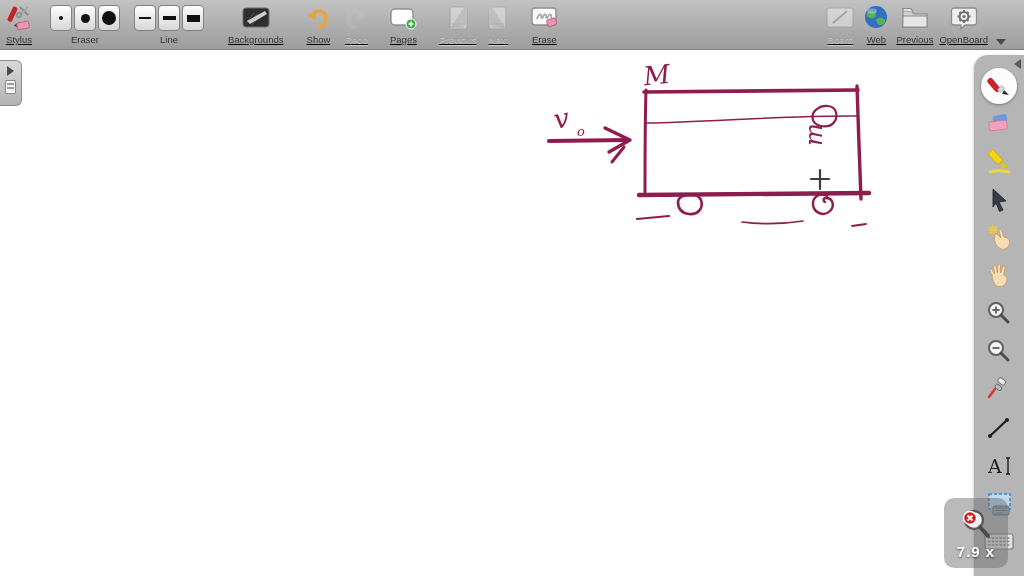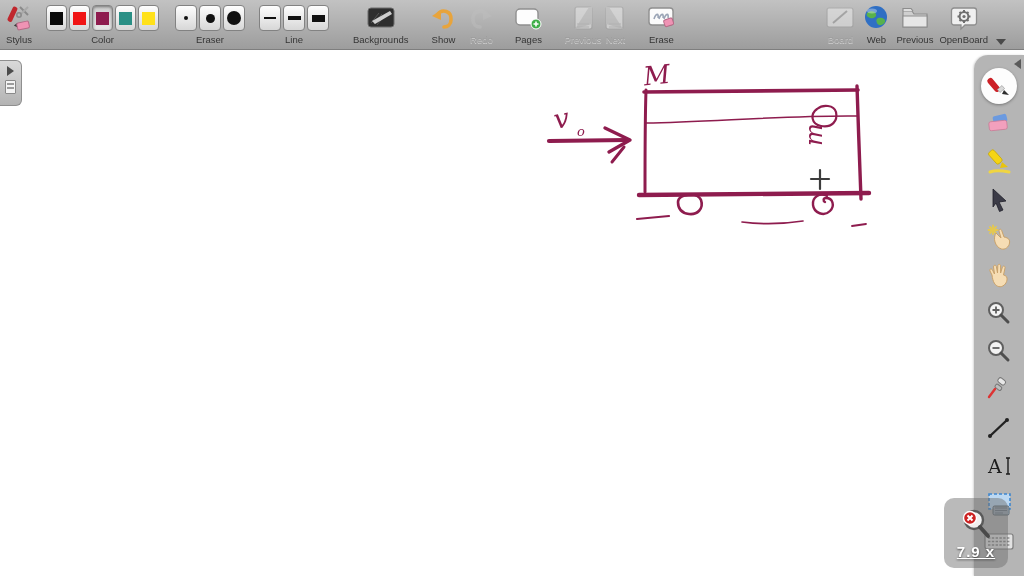--- a/index.html
+++ b/index.html
@@ -5,21 +5,21 @@
   * { margin:0; padding:0; box-sizing:border-box; }
   html,body { width:1024px; height:576px; overflow:hidden; font-family:"Liberation Sans", sans-serif; background:#fff; }
 
   
   .toolbar {
     position:absolute; top:0; left:0; width:1024px; height:50px;
     background:linear-gradient(#c2c2c2, #9d9d9d);
     border-bottom:1px solid #7e7e7e;
     display:flex; align-items:flex-start; padding-top:3px;
   }
-  .tb-item { display:flex; flex-direction:column; align-items:center; cursor:pointer; }
+  .tb-item { display:flex; flex-direction:column; align-items:center; cursor:pointer;text-decoration:underline; }
   .tb-icon { height:30px; display:flex; align-items:center; justify-content:center; }
   .tb-label { font-size:9.5px; color:#353535; margin-top:1px; white-space:nowrap; }
   .tb-item.disabled .tb-icon { opacity:.45; filter:grayscale(100%); }
   .tb-item.disabled .tb-label { color:#9d9d9d; text-shadow:0 1px 0 #cfcfcf; }
   .tb-group { display:flex; flex-direction:column; align-items:center; }
   .tb-group-row { display:flex; gap:2px; height:30px; align-items:center; }
   .btn3d {
     width:21px; height:26px; border:1px solid #828282; border-radius:4px;
     background:linear-gradient(#fefefe,#d7d7d7);
     display:flex; align-items:center; justify-content:center; cursor:pointer;
@@ -63,61 +63,41 @@
   .sb-tool.selected::before { content:""; position:absolute; width:36px; height:36px; background:#fdfdfd; border-radius:50%; box-shadow:0 1px 3px rgba(0,0,0,.35); }
   .sb-tool svg { position:relative; }
 
   
   .zoom-overlay {
     position:absolute; right:16px; bottom:8px; width:64px; height:70px;
     background:rgba(110,110,110,.48); border-radius:10px;
     display:flex; flex-direction:column; align-items:center; justify-content:center; gap:2px;
     z-index:5;
   }
-  .zoom-value { font-size:15px; font-weight:bold; color:#fff; text-shadow:0 1px 2px rgba(0,0,0,.6); letter-spacing:1px;text-decoration:underline; }
+  .zoom-value { font-size:15px; font-weight:bold; color:#fff; text-shadow:0 1px 2px rgba(0,0,0,.6); letter-spacing:1px; }
 </style>
 </head>
 <body>
 
 <div class="toolbar">
 
   <div class="tb-item" style="margin-left:4px;">
     <span class="tb-icon">
       <svg width="30" height="28" viewBox="0 0 30 28">
         <line x1="16" y1="3" x2="24" y2="11" stroke="#8a8a8a" stroke-width="2"></line>
         <line x1="24" y1="3" x2="16" y2="11" stroke="#a9a9a9" stroke-width="2"></line>
         <circle cx="15" cy="11" r="2.2" fill="none" stroke="#8a8a8a" stroke-width="1.5"></circle>
         <rect x="6" y="2" width="5" height="16" rx="2" transform="rotate(25 8 10)" fill="#c0272d"></rect>
         <polygon points="13,19 16,24 10,22" fill="#3a3a3a" transform="rotate(8 13 21)"></polygon>
         <rect x="13" y="18" width="12" height="7" rx="1.5" transform="rotate(-12 19 21)" fill="#ef93b4" stroke="#b56a86" stroke-width="1"></rect>
       </svg>
     </span>
     <span class="tb-label">Stylus</span>
   </div>
 
-  <div class="tb-group" style="margin-left:12px;">
-    <div class="tb-group-row">
-      <div class="btn3d">
-          <span class="swatch" style="background: rgb(10, 10, 10);"></span>
-        </div>
-      <div class="btn3d">
-          <span class="swatch" style="background: rgb(240, 20, 20);"></span>
-        </div>
-      <div class="btn3d selected">
-          <span class="swatch" style="background: rgb(142, 28, 78);"></span>
-        </div>
-      <div class="btn3d">
-          <span class="swatch" style="background: rgb(42, 143, 133);"></span>
-        </div>
-      <div class="btn3d">
-          <span class="swatch" style="background: rgb(255, 225, 26);"></span>
-        </div>
-    </div>
-    <span class="tb-label">Color</span>
-  </div>
 
   <div class="tb-group" style="margin-left:16px;">
     <div class="tb-group-row">
       <div class="btn3d wide">
           <span style="width:4px;height:4px;border-radius:50%;background:#111;"></span>
         </div>
       <div class="btn3d wide">
           <span style="width:9px;height:9px;border-radius:50%;background:#111;"></span>
         </div>
       <div class="btn3d wide">
@@ -188,21 +168,21 @@
     <span class="tb-icon">
       <svg width="28" height="28" viewBox="0 0 28 28">
         <rect x="6" y="3" width="17" height="22" rx="2" fill="#f2f2f2" stroke="#9a9a9a" stroke-width="1.2"></rect>
         <path d="M6 25 L20 3 L23 3 L23 20 Z" fill="#c9c9c9"></path>
         <path d="M8 20 h12 M8 23 h12" stroke="#b5b5b5" stroke-width="1"></path>
       </svg>
     </span>
     <span class="tb-label">Previous</span>
   </div>
 
-  <div class="tb-item disabled" style="margin-left:0;">
+  <div class="tb-item disabled" style="margin-left:8px;">
     <span class="tb-icon">
       <svg width="28" height="28" viewBox="0 0 28 28">
         <rect x="5" y="3" width="17" height="22" rx="2" fill="#f2f2f2" stroke="#9a9a9a" stroke-width="1.2"></rect>
         <path d="M22 25 L8 3 L5 3 L5 20 Z" fill="#c9c9c9"></path>
         <path d="M8 20 h12 M8 23 h12" stroke="#b5b5b5" stroke-width="1"></path>
       </svg>
     </span>
     <span class="tb-label">Next</span>
   </div>
 

